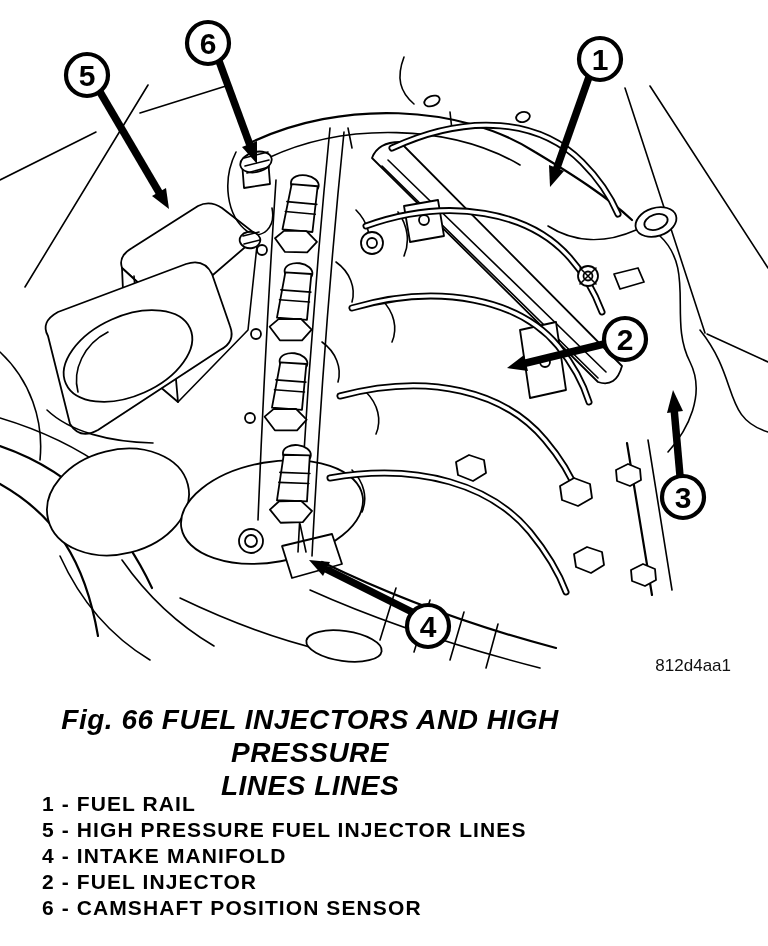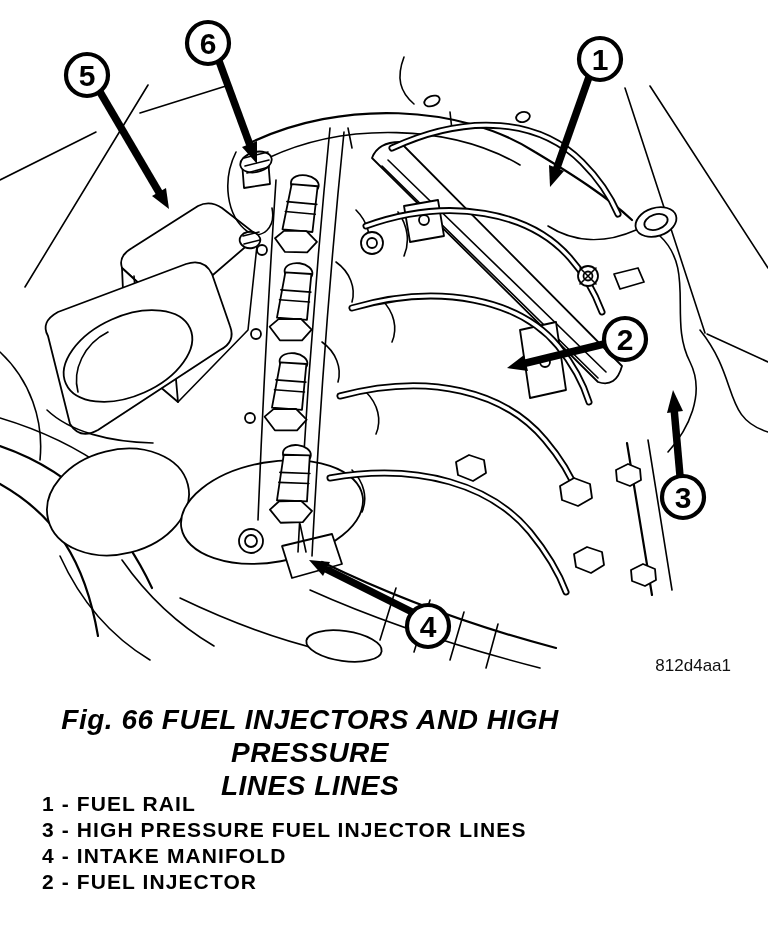--- a/index.html
+++ b/index.html
@@ -250,18 +250,19 @@
     </g>
   </svg>
 
   <div class="caption">
     <div>Fig. 66 FUEL INJECTORS AND HIGH PRESSURE</div>
     <div>LINES LINES</div>
   </div>
 
   <div class="legend">
     <div class="legend-item">1 - FUEL RAIL</div>
-    <div class="legend-item">3 - HIGH PRESSURE FUEL INJECTOR LINES</div>
+    <div class="legend-item">5 - HIGH PRESSURE FUEL INJECTOR LINES</div>
     <div class="legend-item">4 - INTAKE MANIFOLD</div>
     <div class="legend-item">2 - FUEL INJECTOR</div>
+    <div class="legend-item">6 - CAMSHAFT POSITION SENSOR</div>
   </div>
 
 </div>
 
 </body></html>

